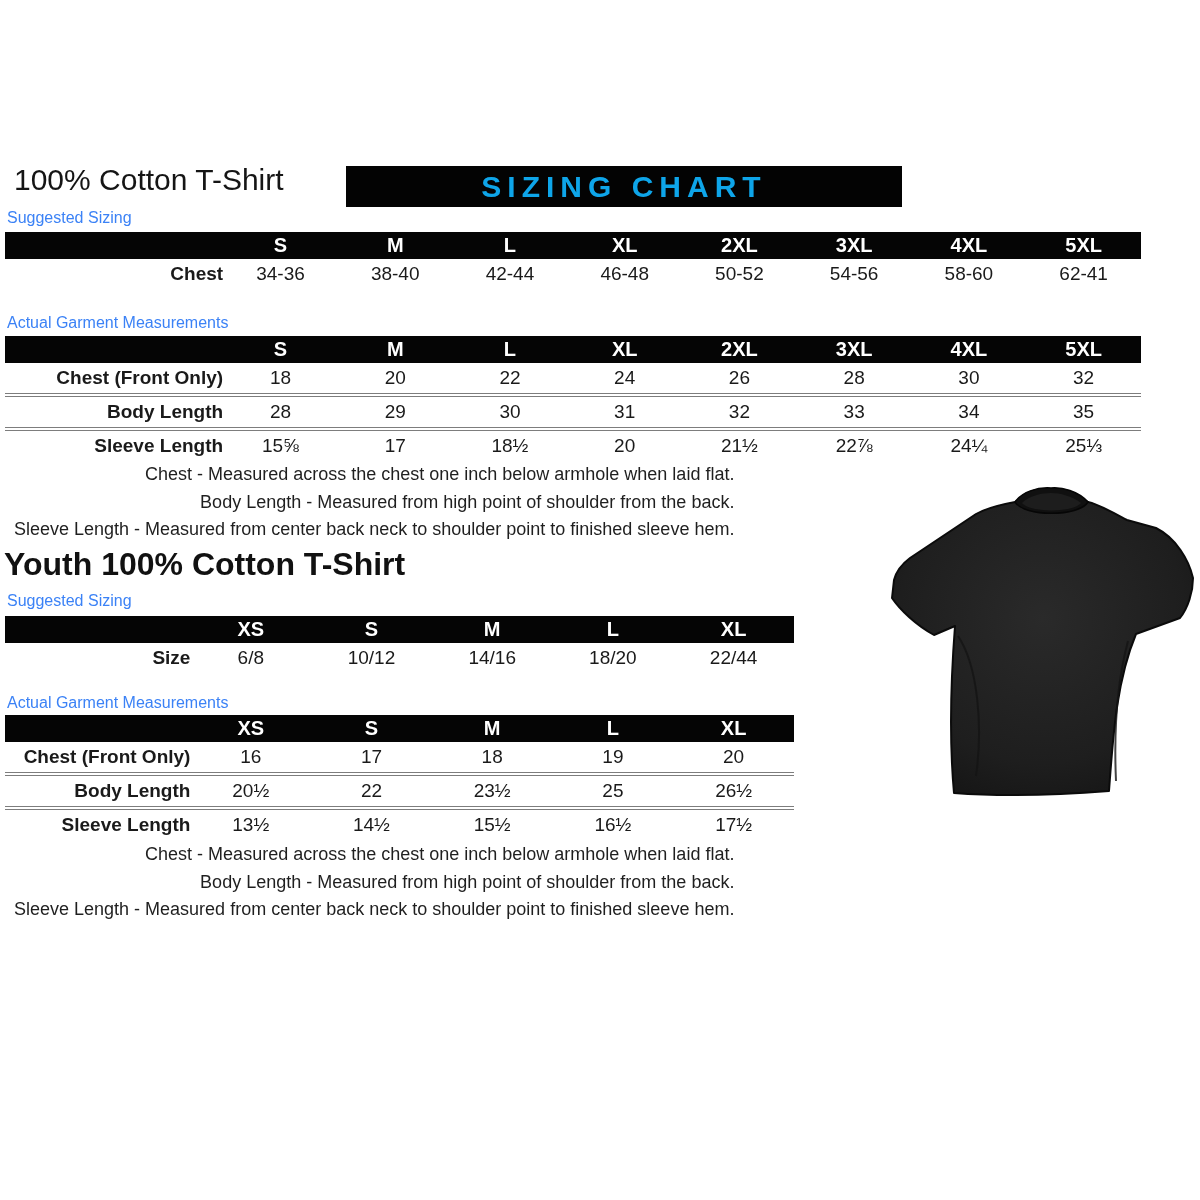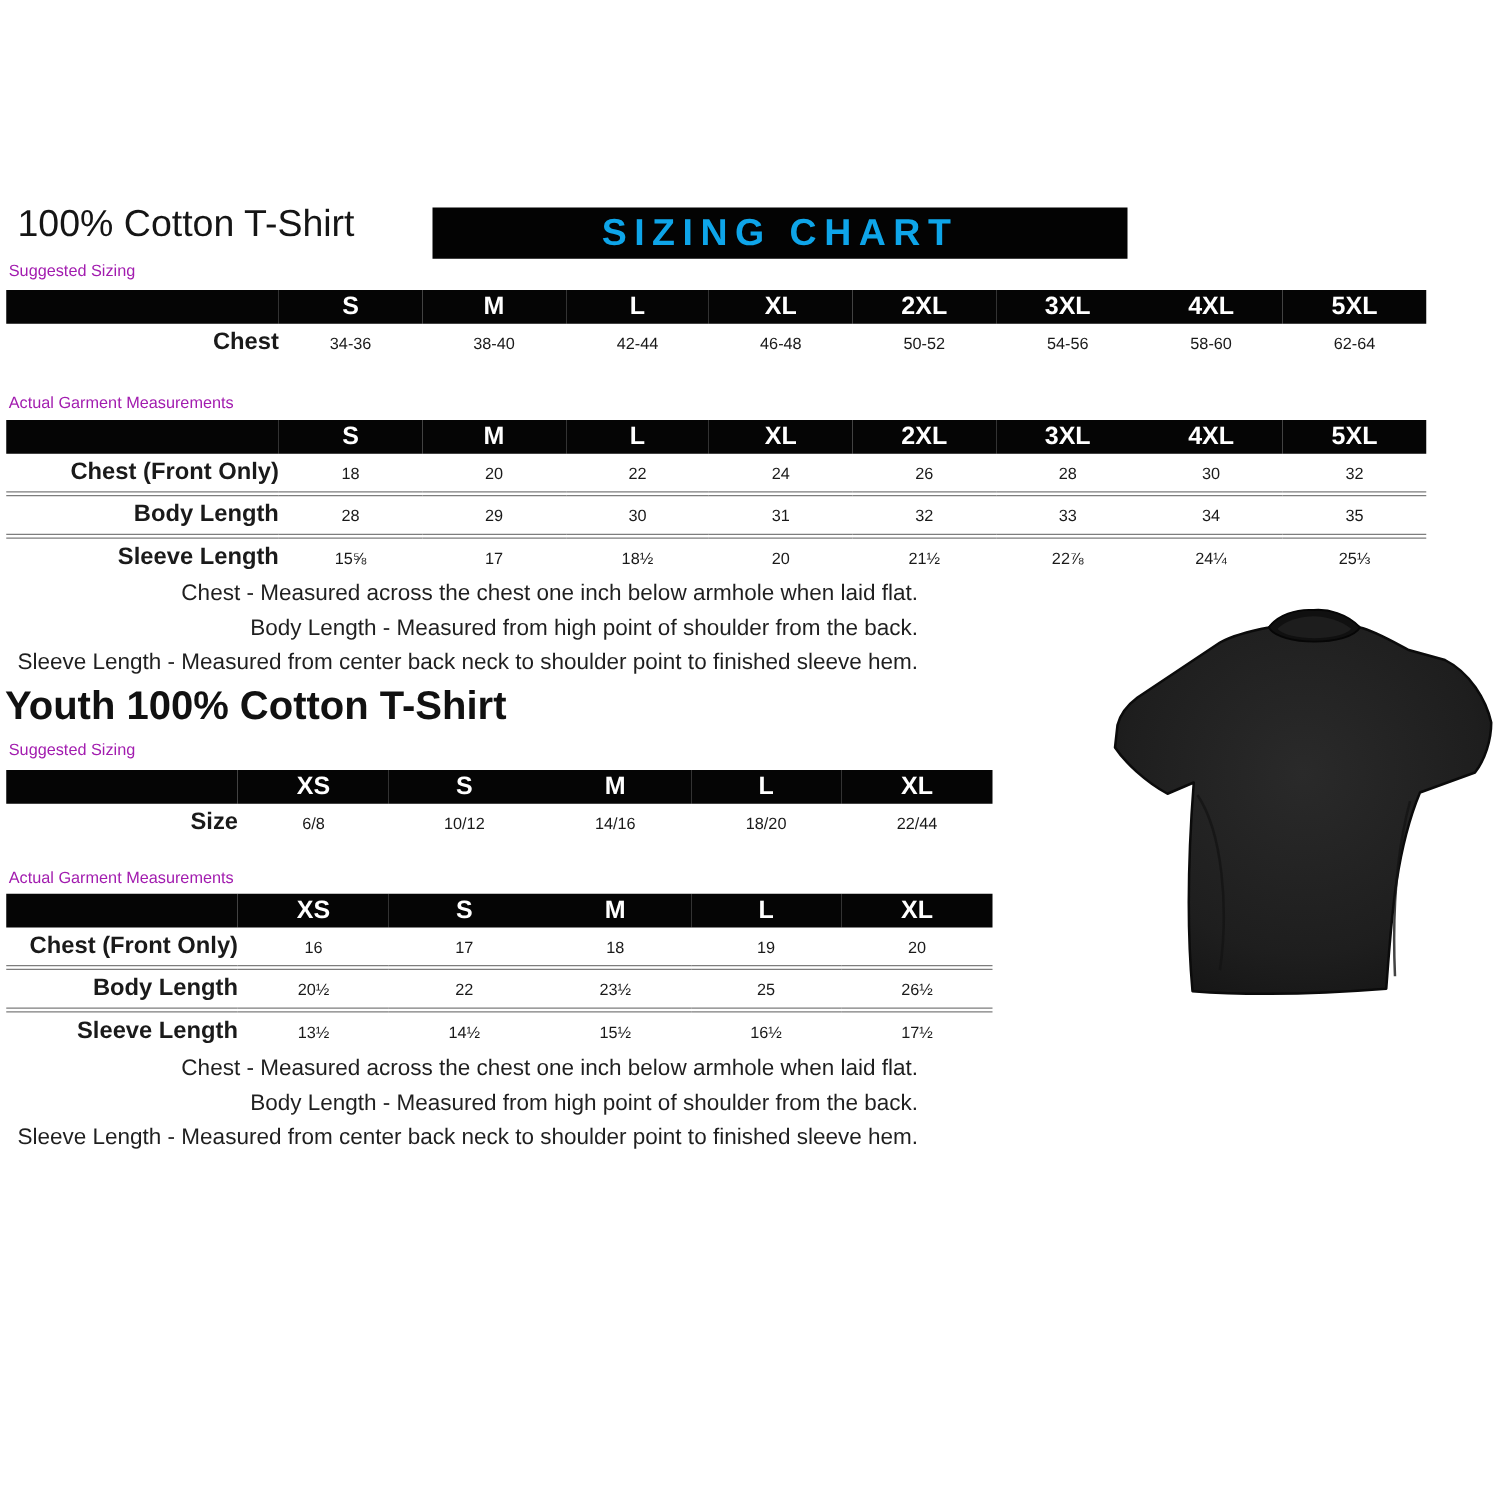--- a/index.html
+++ b/index.html
@@ -4,32 +4,32 @@
 <style>
   html,body{margin:0;padding:0;background:#ffffff;}
   body{font-family:"Liberation Sans", sans-serif; color:#1b1b1b;}
   .page{position:relative;width:1200px;height:1044px;background:#fff;overflow:hidden;}
 
   .title{position:absolute;left:14px;top:163px;font-size:30px;font-weight:400;color:#151515;white-space:nowrap;}
   .banner{position:absolute;left:346px;top:166px;width:556px;height:41px;background:#030303;
           color:#0ea5e9;font-weight:bold;font-size:30px;letter-spacing:6px;text-align:center;line-height:42px;}
   .youth-title{position:absolute;left:4px;top:546px;font-size:32px;font-weight:bold;color:#111;white-space:nowrap;}
 
-  .slabel{position:absolute;left:7px;font-size:13px;color:#a21caf;white-space:nowrap;}
+  .slabel{position:absolute;left:7px;font-size:16px;color:#3b82f6;white-space:nowrap;}
   .slabel.a1{top:209px;} .slabel.a2{top:314px;} .slabel.y1{top:592px;} .slabel.y2{top:694px;}
 
   table.t{position:absolute;left:5px;border-collapse:collapse;table-layout:fixed;}
   table.t8{width:1136px;} table.t5{width:789px;}
   .t8 col.lbl{width:19.2%;} .t8 col.val{width:10.1%;}
   .t5 col.lbl{width:23.5%;} .t5 col.val{width:15.3%;}
   .ta1{top:232px;} .ta2{top:336px;} .ty1{top:616px;} .ty2{top:715px;}
 
   .t thead th{background:#050505;color:#ffffff;font-size:20px;font-weight:bold;height:27px;padding:0;text-align:center;}
   .t tbody th{text-align:right;font-size:19px;font-weight:bold;color:#1a1a1a;height:30px;padding:0 0 0 17px;white-space:nowrap;}
-  .t tbody td{text-align:center;font-size:13px;color:#1a1a1a;height:30px;padding:0;}
+  .t tbody td{text-align:center;font-size:19px;color:#1a1a1a;height:30px;padding:0;}
   .t .sfx{font-weight:bold;margin-top:32px;}
   .t tr.sep th,.t tr.sep td{border-top:4px double #7d7d7d;}
 
   .notes{position:absolute;left:14px;font-size:18px;color:#1f1f1f;}
   .notes.an{top:461px;} .notes.yn{top:841px;}
   .notes .note{height:27.6px;line-height:27.6px;white-space:nowrap;text-align:right;}
 
   .tshirt{position:absolute;left:888px;top:486px;width:312px;height:318px;}
 </style>
 </head>
@@ -69,21 +69,21 @@
       <tbody>
         <tr>
           <th><span>Chest</span></th>
           <td>34-36</td>
           <td>38-40</td>
           <td>42-44</td>
           <td>46-48</td>
           <td>50-52</td>
           <td>54-56</td>
           <td>58-60</td>
-          <td>62-64</td>
+          <td>62-41</td>
         </tr>
       </tbody>
     </table>
 
   <div class="slabel a2">Actual Garment Measurements</div>
   <table class="t t8 ta2">
       <colgroup>
         <col class="lbl">
         <col class="val">
         <col class="val">

